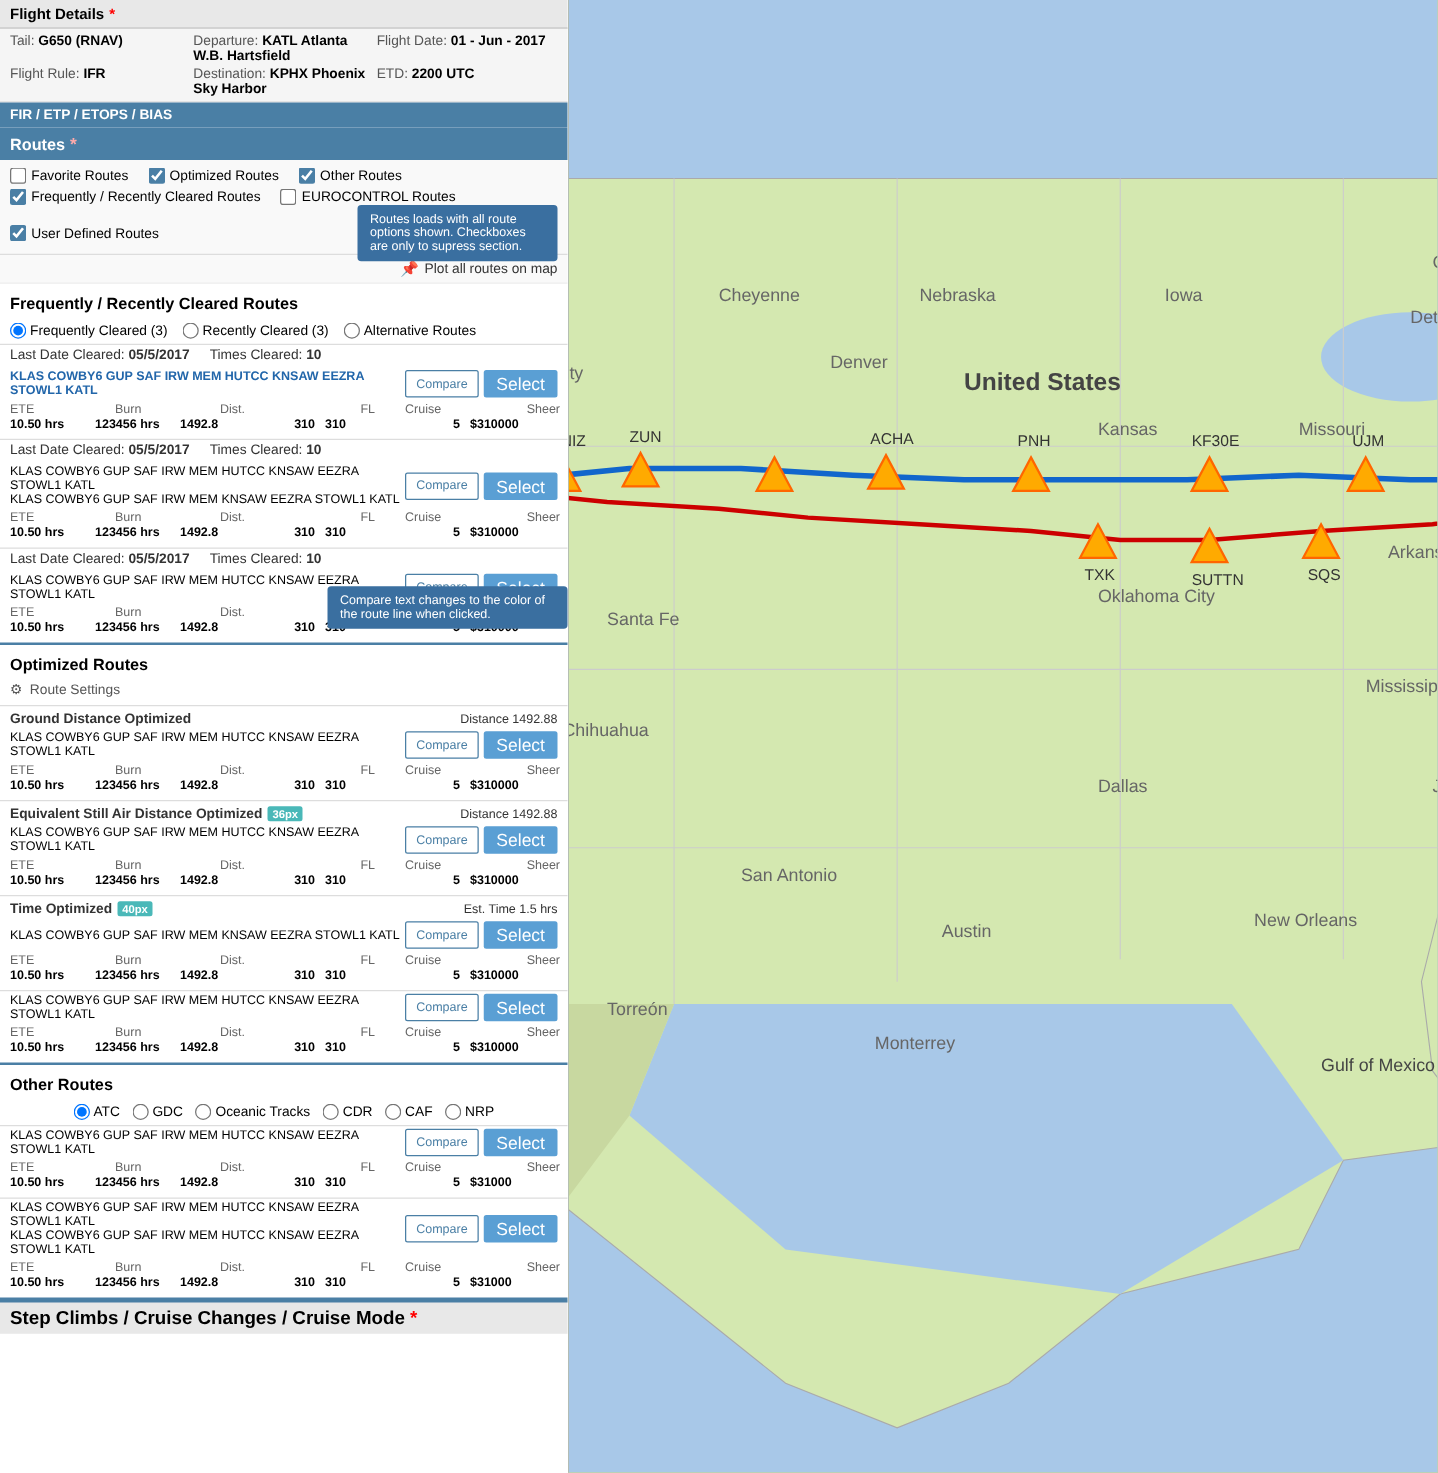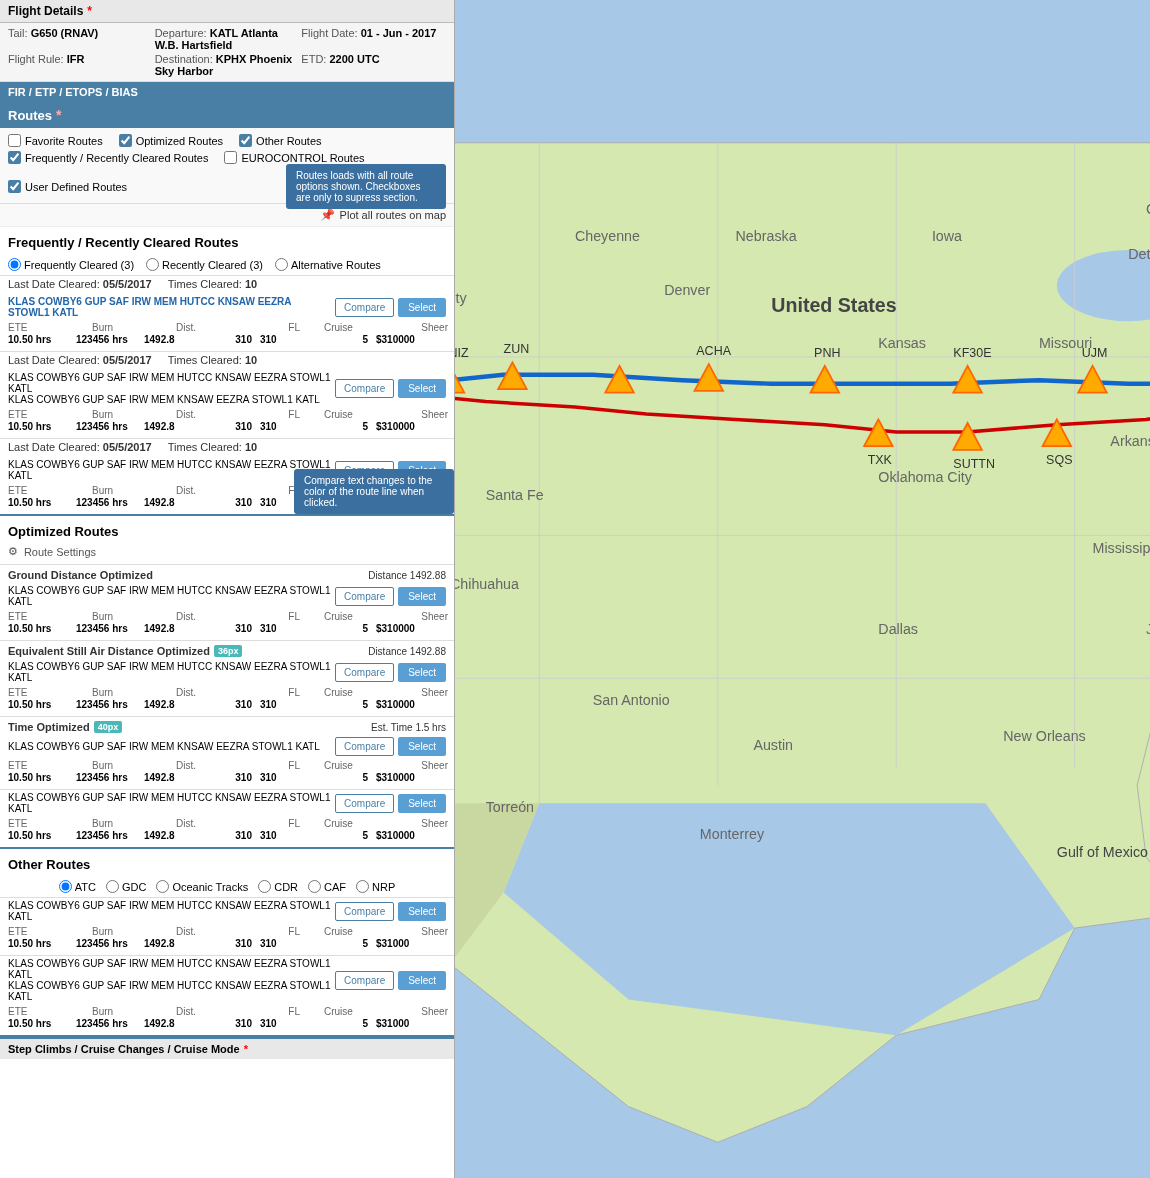--- a/index.html
+++ b/index.html
@@ -198,21 +198,21 @@
     .btn-compare.active {
       background: white;
       border: 1px solid #4a7fa5;
       color: #4a7fa5;
     }
     .btn-select {
       background: #5a9fd4;
       border: none;
       color: white;
       padding: 3px 10px;
-      font-size: 10px;
+      font-size: 14px;
       cursor: pointer;
       border-radius: 2px;
     }
 
     .btn-group {
       display: flex;
       gap: 4px;
     }
 
     
@@ -265,21 +265,21 @@
       padding: 4px 8px;
       font-size: 11px;
       justify-content: center;
     }
 
     
     .footer-header {
       background: #e8e8e8;
       border-top: 2px solid #4a7fa5;
       padding: 4px 8px;
-      font-size: 11px;
+      font-size: 15px;
       font-weight: bold;
       display: flex;
       align-items: center;
       gap: 4px;
     }
     .footer-header .required { color: red; }
 
     
     #map-container {
       width: 100%;
@@ -484,21 +484,21 @@
       <div class="route-actions">
         <div style="flex:1; font-size:10px;">
           KLAS COWBY6 GUP SAF IRW MEM HUTCC KNSAW EEZRA STOWL1 KATL
         </div>
         <div class="btn-group">
           <button class="btn-compare active">Compare</button>
           <button class="btn-select">Select</button>
         </div>
       </div>
 
-      <div style="position:absolute; right:0; top:30px; background:#3a6fa0; color:white; padding:6px 10px; font-size:10px; border-radius:3px; width:160px; z-index:5;">
+      <div style="position:absolute; right:0; top:30px; background:#3a6fa0; color:white; padding:6px 10px; font-size:10px; border-radius:3px; width:192px; z-index:5;">
         Compare text changes to the color of the route line when clicked.
       </div>
       <div class="route-details-table">
         <div class="headers">
           <span class="col">ETE</span>
           <span class="col">Burn</span>
           <span class="col">Dist.</span>
           <span class="col-sm">FL</span>
           <span class="col">Cruise</span>
           <span class="col-sm">Sheer</span>

